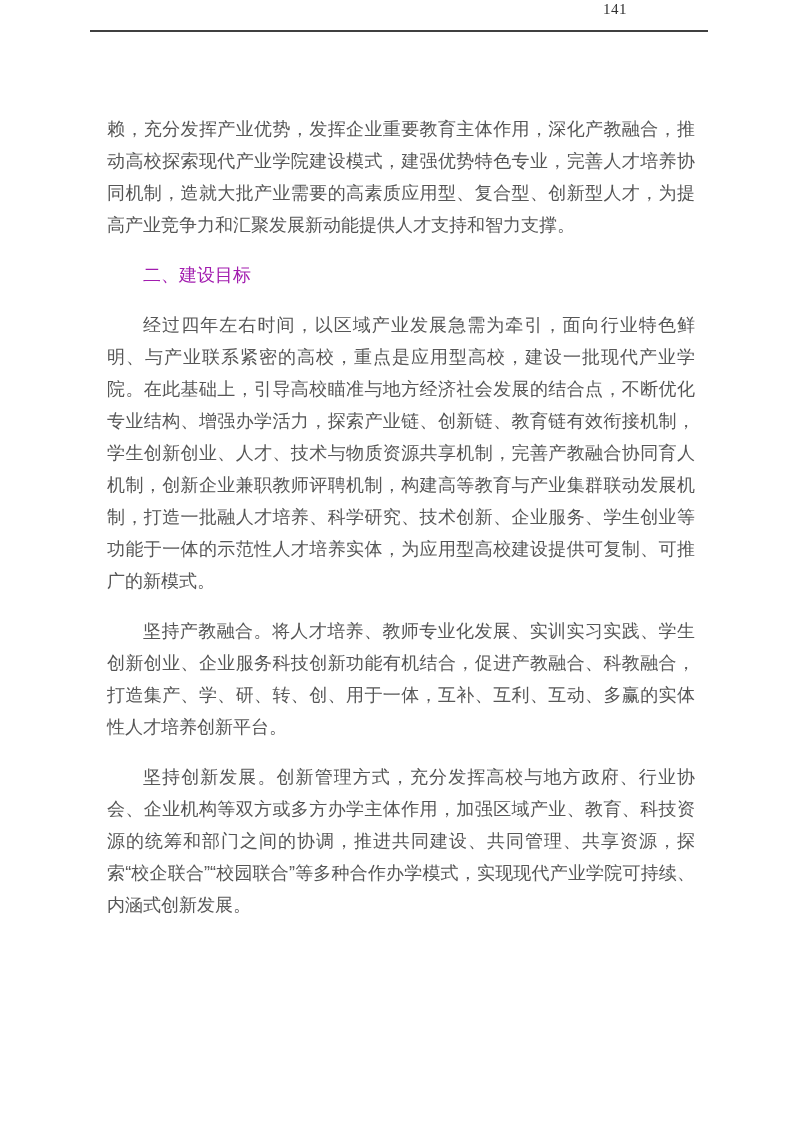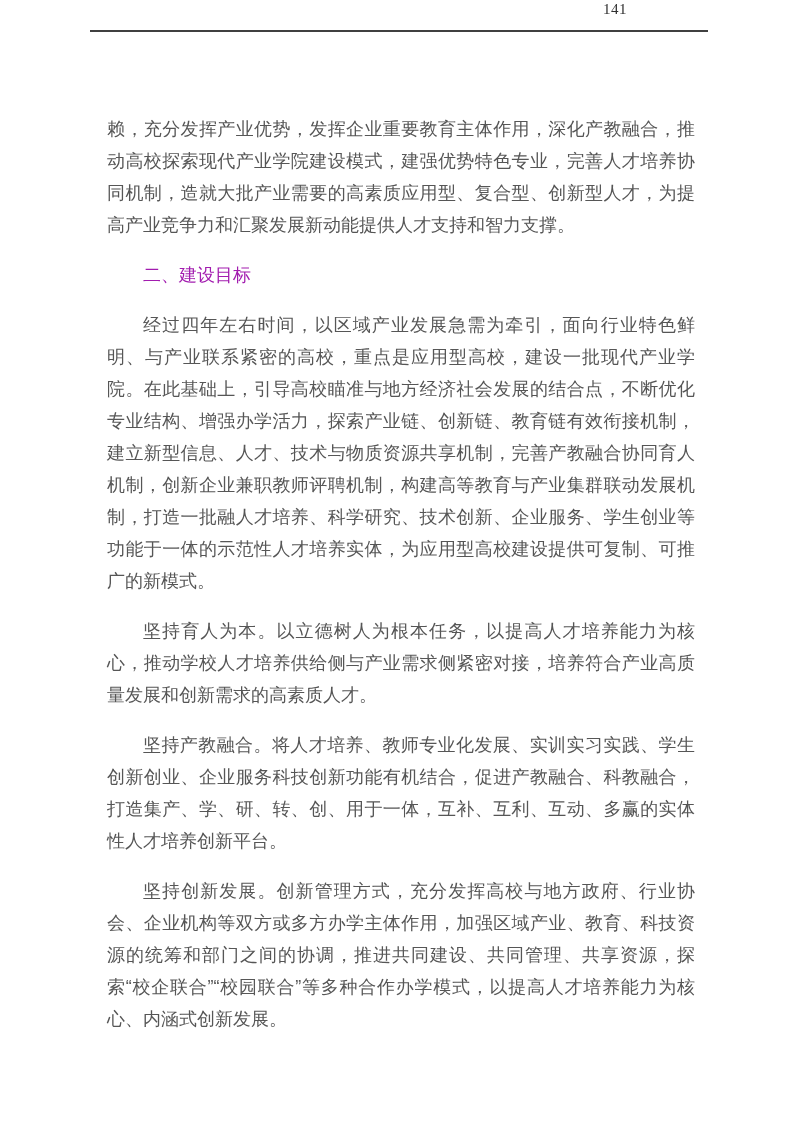--- a/index.html
+++ b/index.html
@@ -66,25 +66,24 @@
   <div class="page-number">141</div>
 
   <div class="header-rule"></div>
 
   <div class="doc-body">
 
     <p class="para no-indent">赖，充分发挥产业优势，发挥企业重要教育主体作用，深化产教融合，推动高校探索现代产业学院建设模式，建强优势特色专业，完善人才培养协同机制，造就大批产业需要的高素质应用型、复合型、创新型人才，为提高产业竞争力和汇聚发展新动能提供人才支持和智力支撑。</p>
 
     <p class="para heading">二、建设目标</p>
 
-    <p class="para indent">经过四年左右时间，以区域产业发展急需为牵引，面向行业特色鲜明、与产业联系紧密的高校，重点是应用型高校，建设一批现代产业学院。在此基础上，引导高校瞄准与地方经济社会发展的结合点，不断优化专业结构、增强办学活力，探索产业链、创新链、教育链有效衔接机制，建立新型信息、人才、技术与物质资源共享机制，完善产教融合协同育人机制，创新企业兼职教师评聘机制，构建高等教育与产业集群联动发展机制，打造一批融人才培养、科学研究、技术创新、企业服务、学生创业等功能于一体的示范性人才培养实体，为应用型高校建设提供可复制、可推广的新模式。</p>
+    <p class="para indent">经过四年左右时间，以区域产业发展急需为牵引，面向行业特色鲜明、与产业联系紧密的高校，重点是应用型高校，建设一批现代产业学院。在此基础上，引导高校瞄准与地方经济社会发展的结合点，不断优化专业结构、增强办学活力，探索产业链、创新链、教育链有效衔接机制，学生创新创业、人才、技术与物质资源共享机制，完善产教融合协同育人机制，创新企业兼职教师评聘机制，构建高等教育与产业集群联动发展机制，打造一批融人才培养、科学研究、技术创新、企业服务、学生创业等功能于一体的示范性人才培养实体，为应用型高校建设提供可复制、可推广的新模式。</p>
 
 
-    <p class="para indent">坚持育人为本。以立德树人为根本任务，以提高人才培养能力为核心，推动学校人才培养供给侧与产业需求侧紧密对接，培养符合产业高质量发展和创新需求的高素质人才。</p>
 
 
     <p class="para indent">坚持产教融合。将人才培养、教师专业化发展、实训实习实践、学生创新创业、企业服务科技创新功能有机结合，促进产教融合、科教融合，打造集产、学、研、转、创、用于一体，互补、互利、互动、多赢的实体性人才培养创新平台。</p>
 
-    <p class="para indent">坚持创新发展。创新管理方式，充分发挥高校与地方政府、行业协会、企业机构等双方或多方办学主体作用，加强区域产业、教育、科技资源的统筹和部门之间的协调，推进共同建设、共同管理、共享资源，探索“校企联合”“校园联合”等多种合作办学模式，以提高人才培养能力为核心、内涵式创新发展。</p>
+    <p class="para indent">坚持创新发展。创新管理方式，充分发挥高校与地方政府、行业协会、企业机构等双方或多方办学主体作用，加强区域产业、教育、科技资源的统筹和部门之间的协调，推进共同建设、共同管理、共享资源，探索“校企联合”“校园联合”等多种合作办学模式，实现现代产业学院可持续、内涵式创新发展。</p>
 
   </div>
 
 </div>
 
 </body></html>

